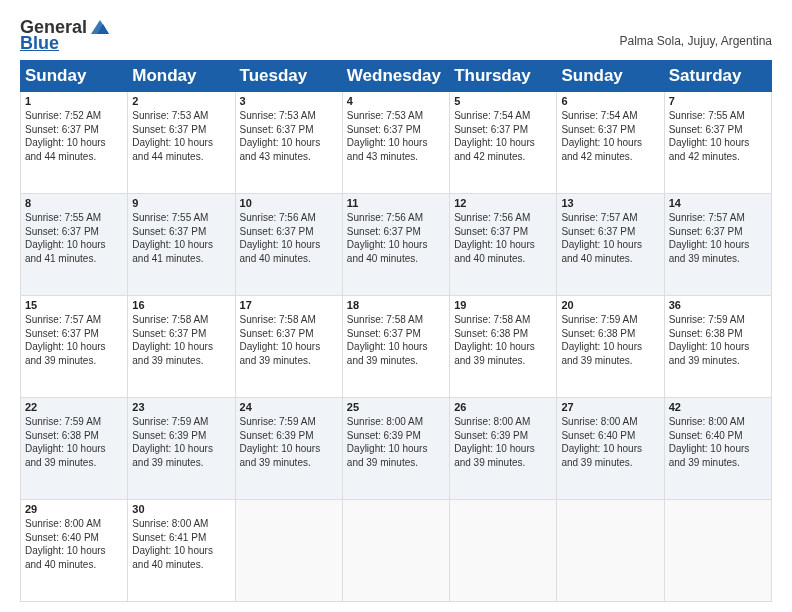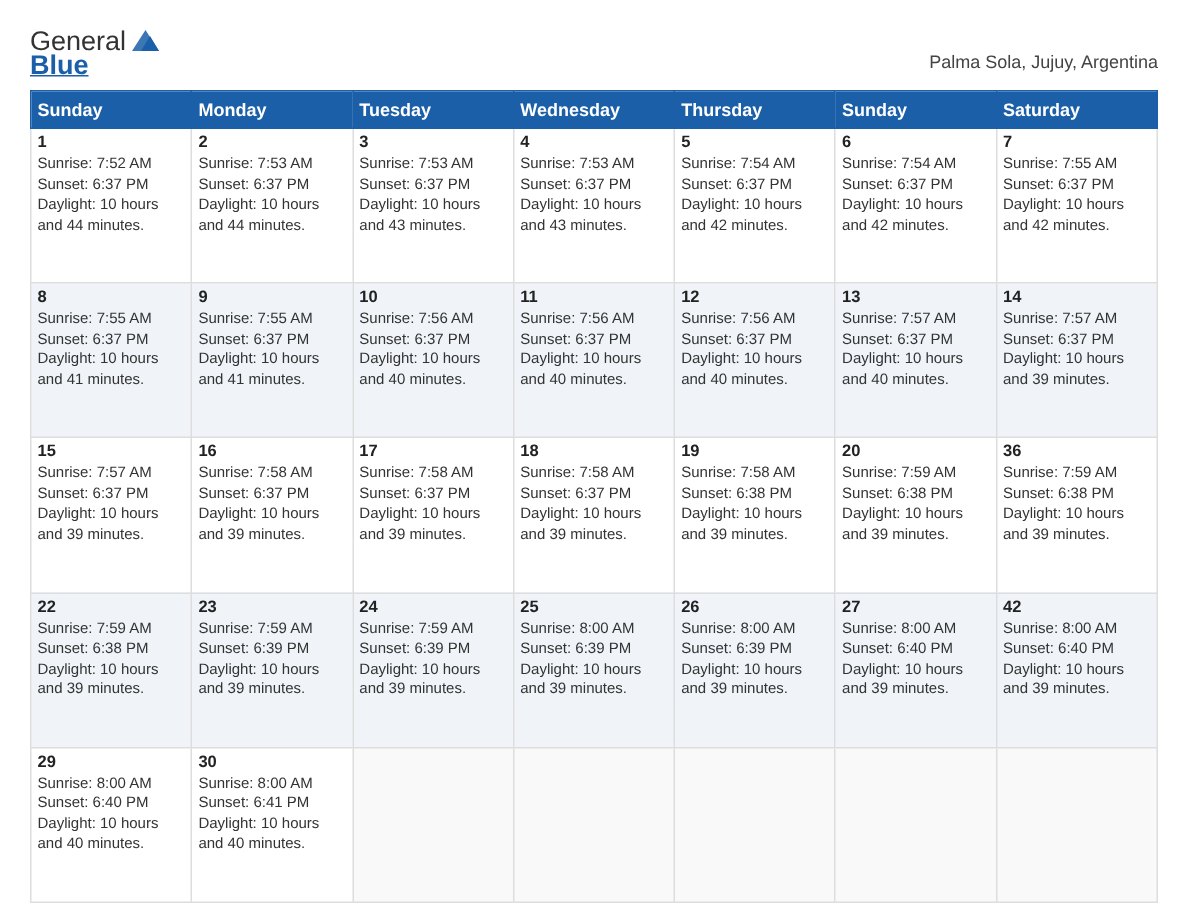--- a/index.html
+++ b/index.html
@@ -23,21 +23,21 @@
       align-items: flex-start;
       margin-bottom: 8px;
     }
     .logo {
       display: flex;
       align-items: flex-end;
       gap: 0;
     }
     .logo-text-general {
       font-size: 18px;
-      font-weight: normal;
+      font-weight: bold;
       color: #333;
       line-height: 1;
     }
     .logo-text-blue {
       font-size: 18px;
       font-weight: bold;
       color: #1a5fa8;
       line-height: 1;
     }
     .logo-icon {
@@ -63,21 +63,21 @@
     .calendar {
       flex: 1;
       border: 1px solid #ccc;
       border-collapse: collapse;
       width: 100%;
       table-layout: fixed;
     }
     .calendar th {
       background-color: #1a5fa8;
       color: #fff;
-      font-size: 12px;
+      font-size: 17px;
       font-weight: bold;
       padding: 5px 4px;
       text-align: left;
       border: 1px solid #1a5fa8;
     }
     .calendar td {
       vertical-align: top;
       border: 1px solid #ddd;
       padding: 3px 4px;
       font-size: 9px;

